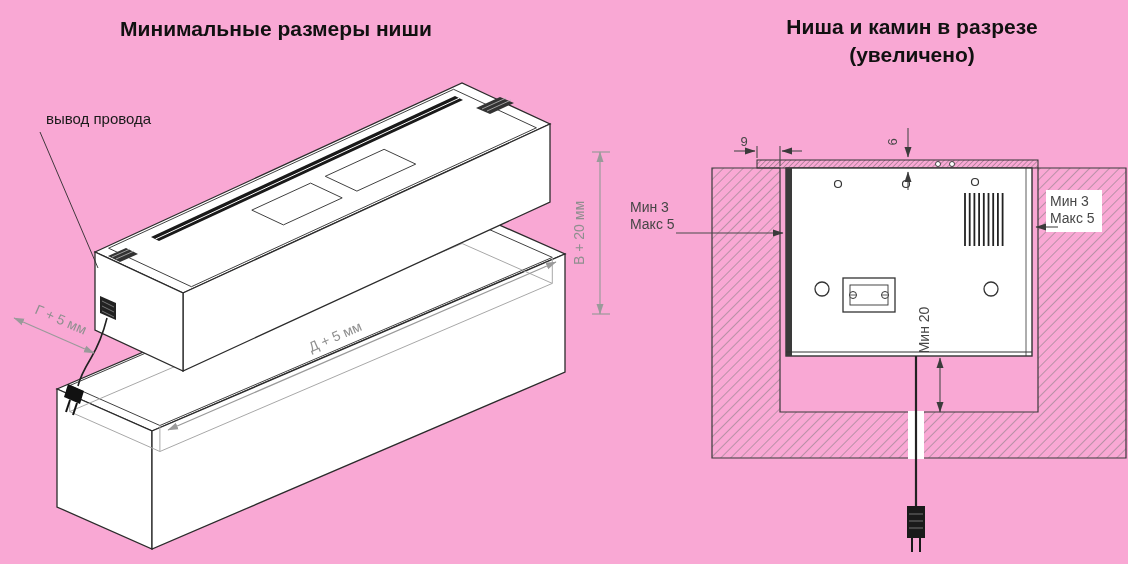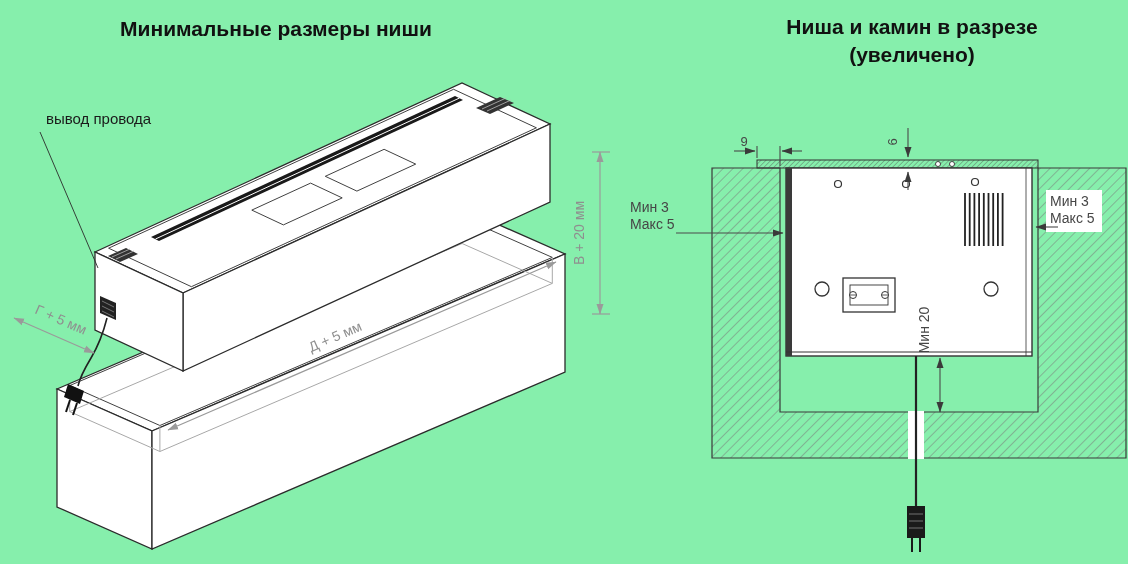--- a/index.html
+++ b/index.html
@@ -1,19 +1,19 @@
 <!DOCTYPE html>
 <html><head>
 <meta charset="utf-8">
 <style>
   html,body{margin:0;padding:0;background:#ffffff;}
   .canvas{
     position:relative;
     width:1128px;height:564px;
-    background:#86efac;
+    background:#f9a8d4;
     font-family:"Liberation Sans", sans-serif;
     overflow:hidden;
   }
   svg text{font-family:"Liberation Sans", sans-serif;}
   .title{font-size:21px;font-weight:bold;fill:#111;}
   .dim-gray{font-size:14px;fill:#8f8f8f;}
   .dim-dark{font-size:14px;fill:#464646;}
   .dim-small{font-size:13px;fill:#464646;}
   .callout{font-size:15px;fill:#1a1a1a;}
   .ln-thin{stroke:#2b2b2b;stroke-width:0.9;fill:none;}

